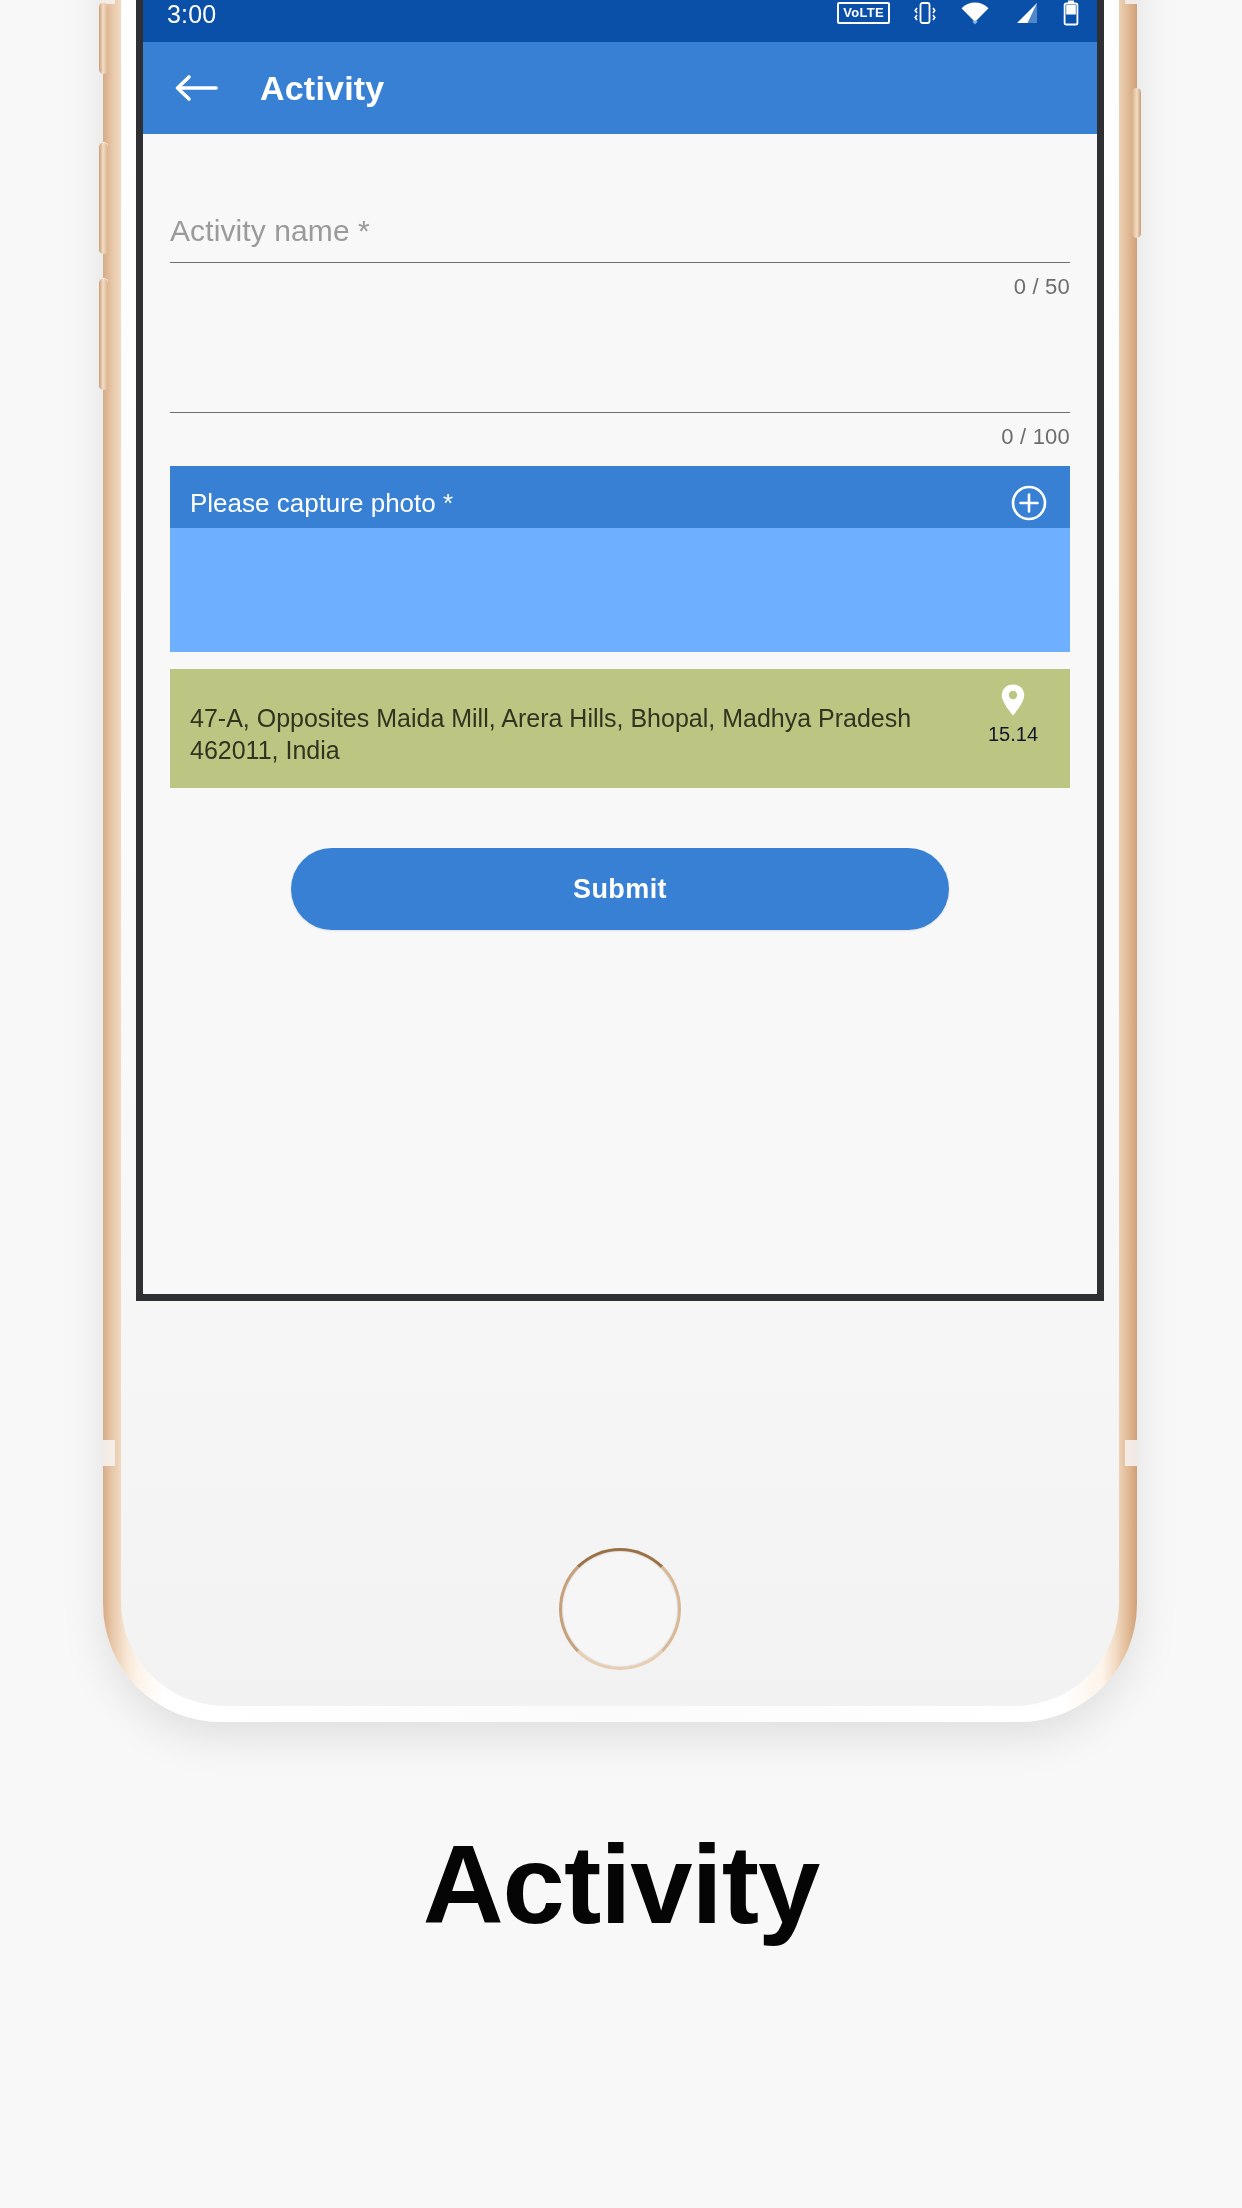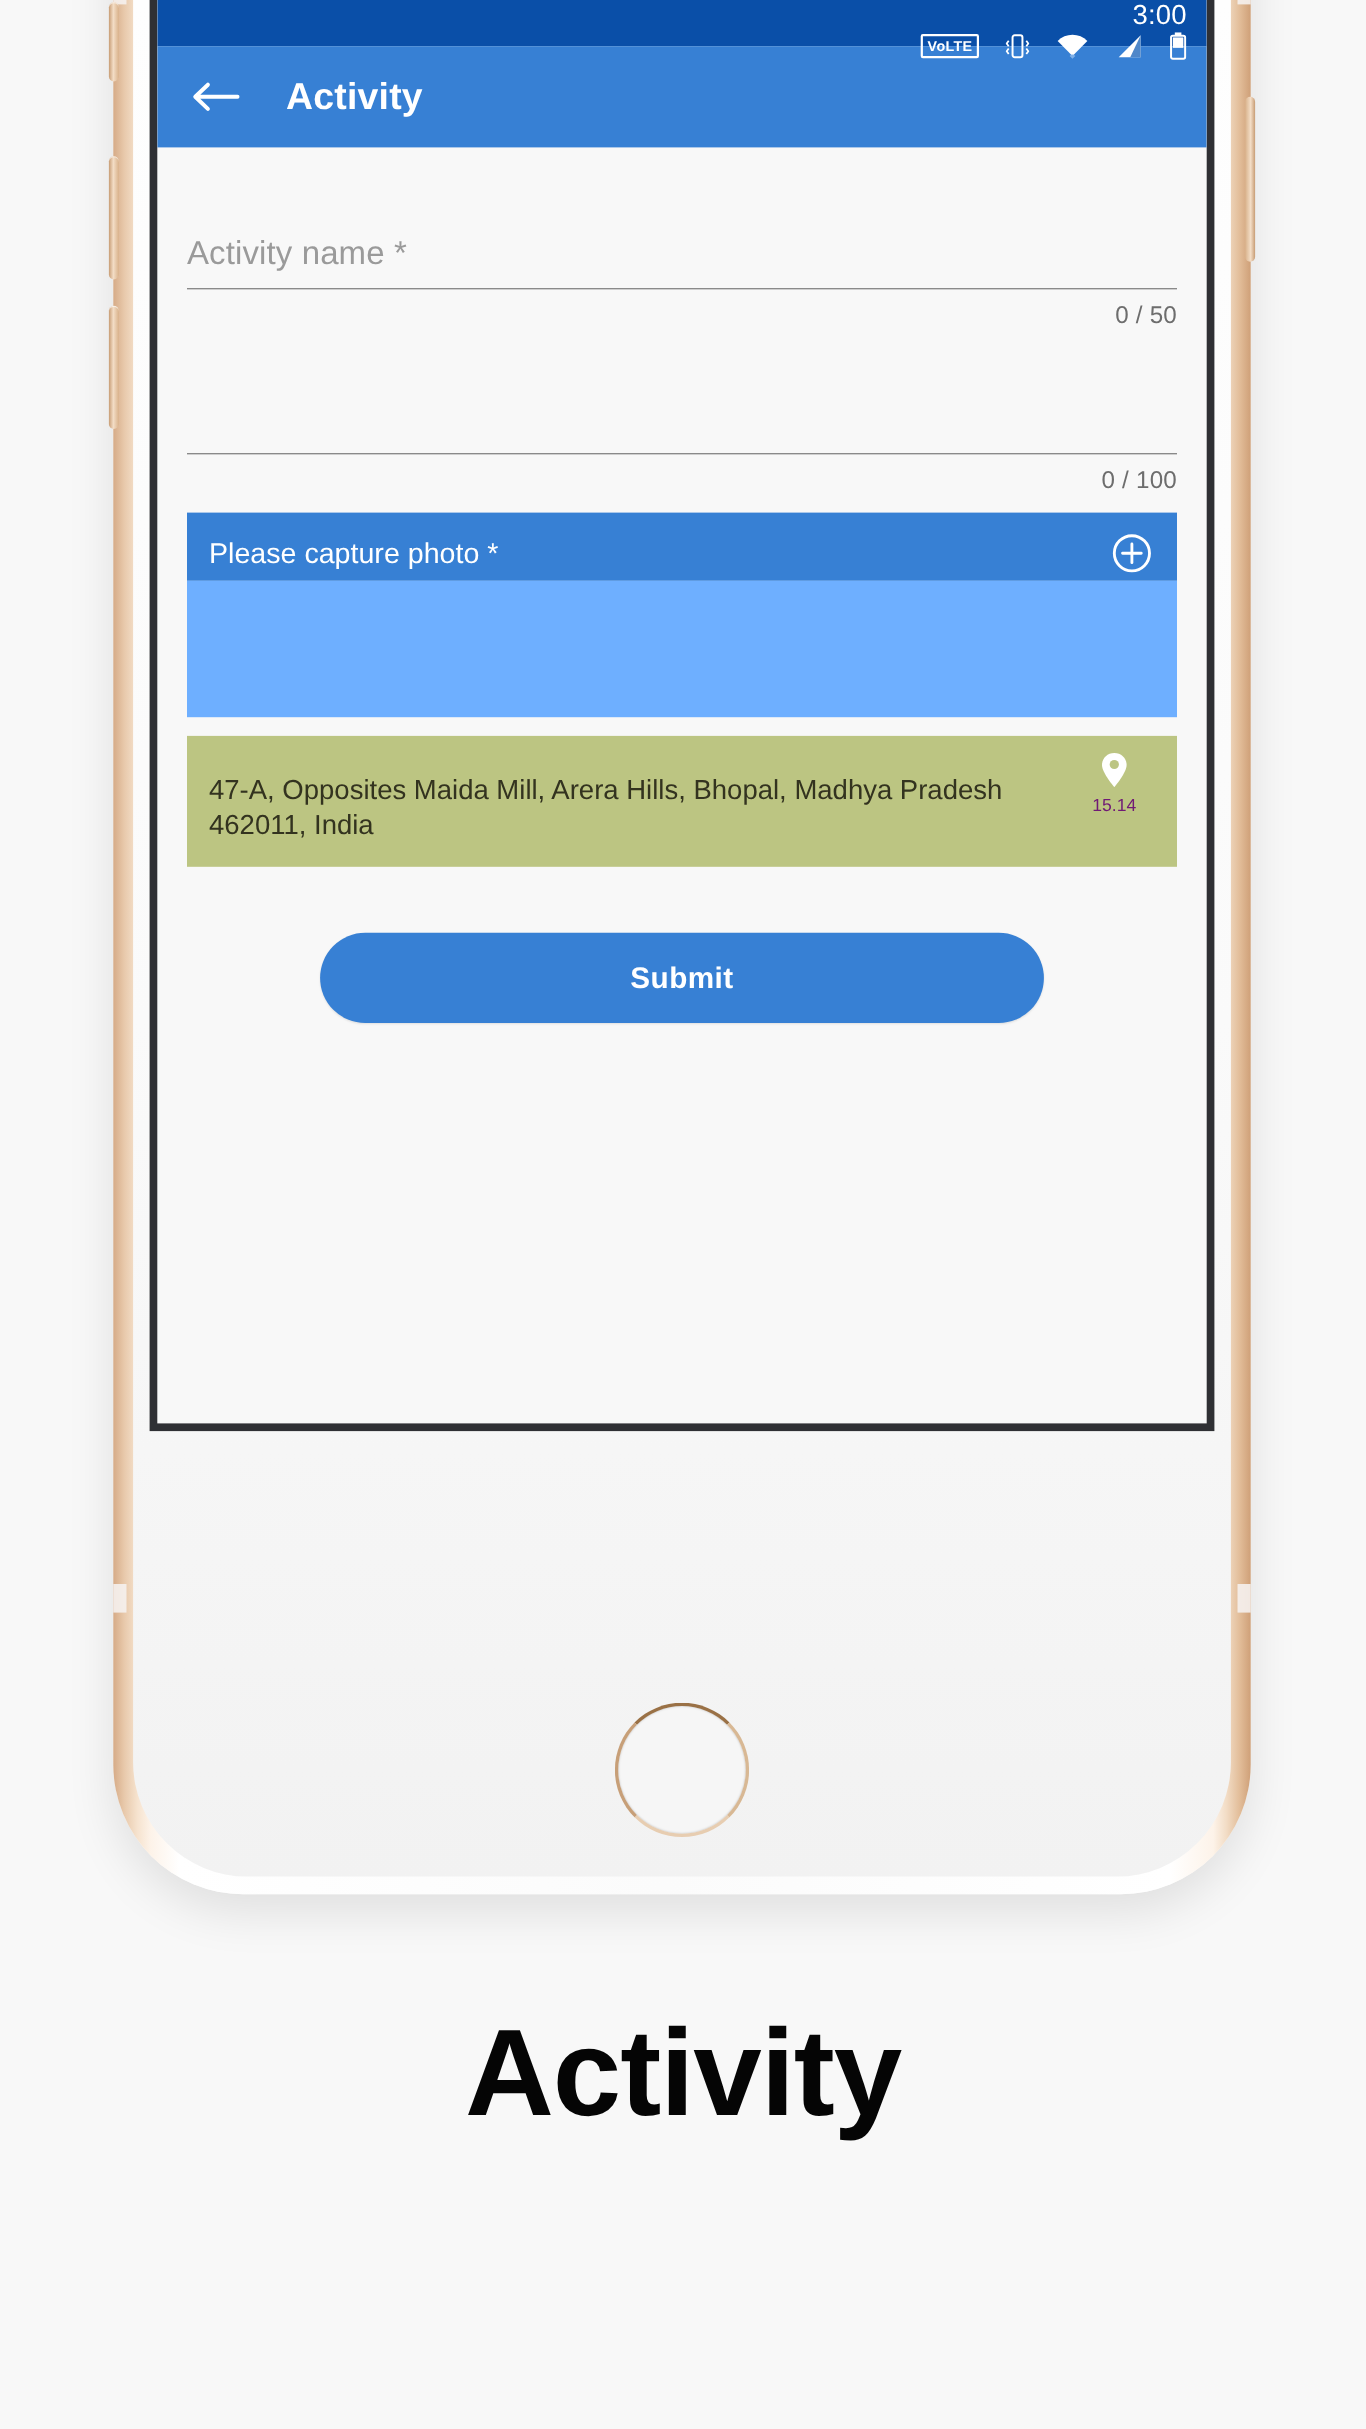--- a/index.html
+++ b/index.html
@@ -113,25 +113,24 @@
     height: 100%;
     background: #f8f8f8;
     overflow: hidden;
   }
 
   
   .statusbar {
     height: 42px;
     background: #0a4fa8;
     display: flex;
-    align-items: flex-end;
+    align-items: flex-start;
     padding: 0 18px 0 24px;
     box-sizing: border-box;
     color: #ffffff;
-    flex-direction: column;
   }
   .status-time {
     font-size: 25px;
     font-weight: 400;
     letter-spacing: .2px;
   }
   .status-icons {
     margin-left: auto;
     display: flex;
     align-items: center;
@@ -249,22 +248,22 @@
     font-weight: 400;
   }
   .loc-right {
     position: absolute;
     right: 22px;
     top: 14px;
     text-align: center;
     width: 70px;
   }
   .loc-accuracy {
-    font-size: 16px;
-    color: #701a75;
+    font-size: 20px;
+    color: #0f172a;
     margin-top: 2px;
   }
   .loc-address {
     margin-top: 16px;
     font-size: 25px;
     line-height: 1.28;
     color: #33331f;
     max-width: 780px;
   }
 

